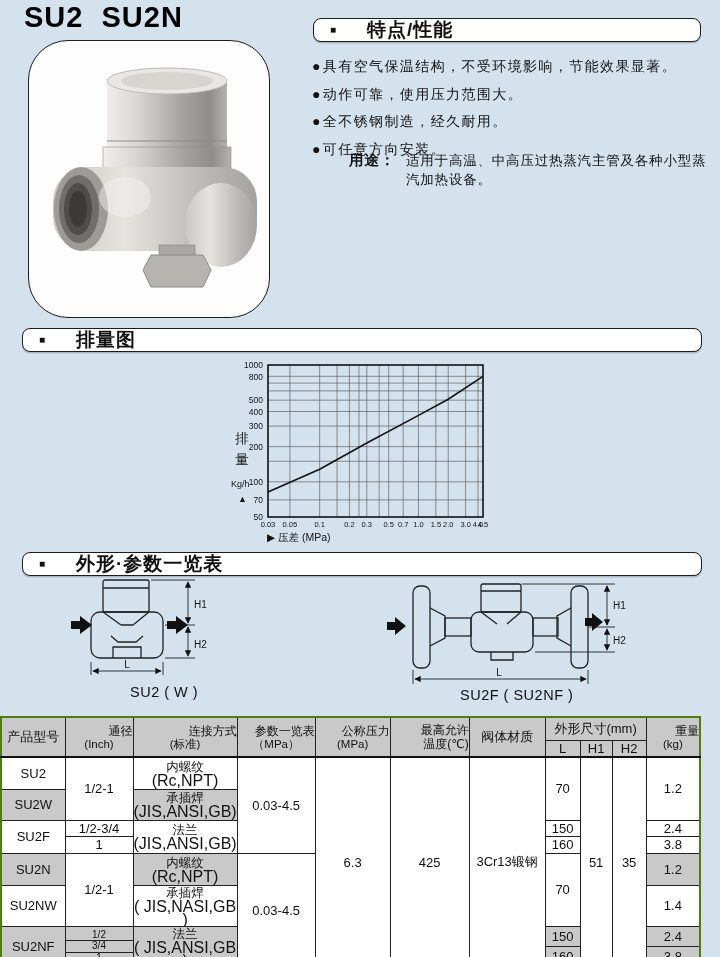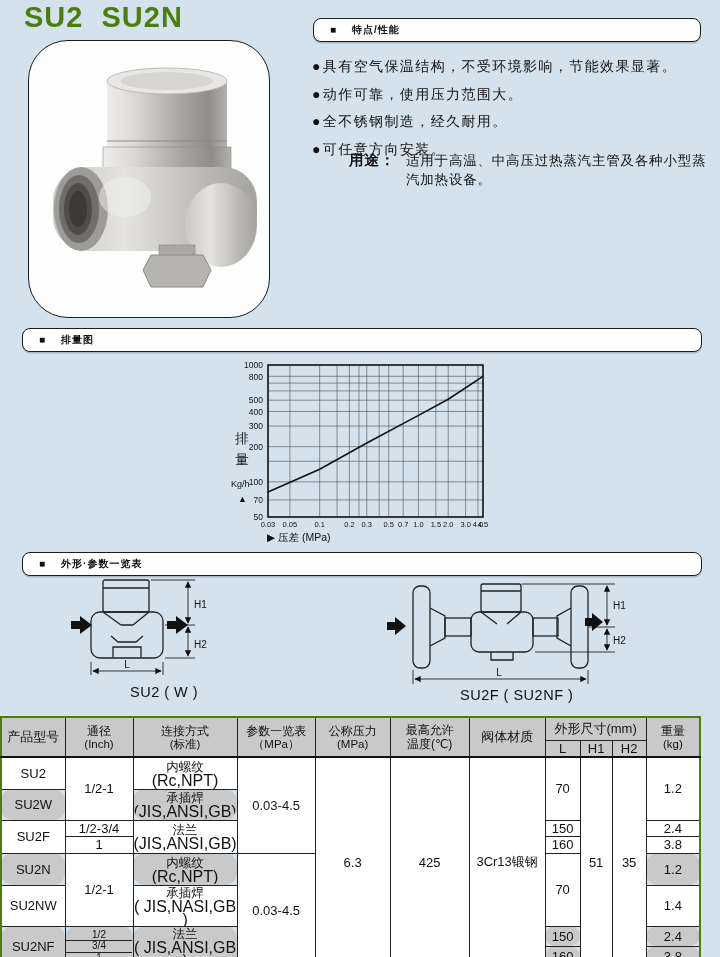--- a/index.html
+++ b/index.html
@@ -8,37 +8,37 @@
     background:#d4e2ee;
     font-family:"Liberation Sans","DejaVu Sans",sans-serif;
     color:#111;
     position:relative;overflow:hidden;
   }
   .abs{position:absolute;}
   
   .page-title{
     left:24px;top:1px;
     font-size:29px;font-weight:bold;letter-spacing:1px;
-    white-space:pre;color:#4d7c0f;
+    white-space:pre;color:#000000;
   }
   
   .photo-box{
     left:28px;top:40px;width:240px;height:276px;
     background:#fdfdfd;border:1.5px solid #1c1c1c;border-radius:40px;
     overflow:hidden;
   }
   
   .sec-bar{
     background:#fff;border:1.5px solid #1c1c1c;border-radius:8px;
     height:24px;display:flex;align-items:center;
     box-sizing:border-box;padding-left:16px;
     box-shadow:0 1.5px 0 rgba(70,80,90,.28);
   }
   .sec-bar .sq{font-size:10px;line-height:10px;margin-right:16px;color:#111;}
-  .sec-bar .sec-title{font-weight:bold;font-size:10px;letter-spacing:1px;}
+  .sec-bar .sec-title{font-weight:bold;font-size:19px;letter-spacing:1px;margin-left:15px;}
   .bar-features{left:313px;top:18px;width:388px;}
   .bar-chart{left:22px;top:328px;width:680px;}
   .bar-outline{left:22px;top:552px;width:680px;}
   
   .bullets{left:312px;top:53px;width:404px;}
   .bullet-line{font-size:14px;line-height:27.5px;letter-spacing:1.4px;display:flex;}
   .bullet-line .dot{margin-right:1px;}
   .usage{left:313px;top:151px;width:402px;display:flex;}
   .usage-label{font-weight:bold;font-size:14.5px;flex:0 0 57px;letter-spacing:1px;margin-left:36px;}
   .usage-text{font-size:13.5px;line-height:19px;letter-spacing:0.8px;width:340px;}
@@ -52,25 +52,25 @@
   
   table.spec{
     position:absolute;left:0;top:716px;
     border-collapse:collapse;table-layout:fixed;
     border:2px solid #4d7c0f;
   }
   table.spec td{
     border:1px solid #222;text-align:center;vertical-align:middle;
     padding:0;font-size:13px;background:#fff;color:#111;overflow:hidden;
   }
-  table.spec td.g{background:#c9c9c9;border-radius:12px;}
+  table.spec td.g{background:#c9c9c9;}
   table.spec tr.hdr td{background:#c9c9c9;}
   table.spec tr.hdr td.hb, table.spec tr.hdr2 td{border-bottom:2px solid #111;}
   table.spec tr.hdr2 td{background:#c9c9c9;}
-  .hl{font-size:12px;line-height:14px;}
+  .hl{font-size:12px;line-height:14px;text-align:right;}
   .hl2{font-size:11.5px;line-height:13px;}
   .cl1{font-size:12.5px;line-height:14px;}
   .cl2{font-size:16px;line-height:13px;}
   .sub{font-size:12px;}
   td.stack{padding:0;}
   td.stack div{height:10.5px;line-height:10.5px;font-size:10px;}
   td.stack div.mid{border-top:1px solid #222;border-bottom:1px solid #222;}
   tr.h23{height:23px;} tr.h17{height:17px;}
   tr.r32{height:32px;} tr.r31{height:31px;} tr.r28{height:28px;}
   tr.r16{height:16px;} tr.r17{height:17px;}

